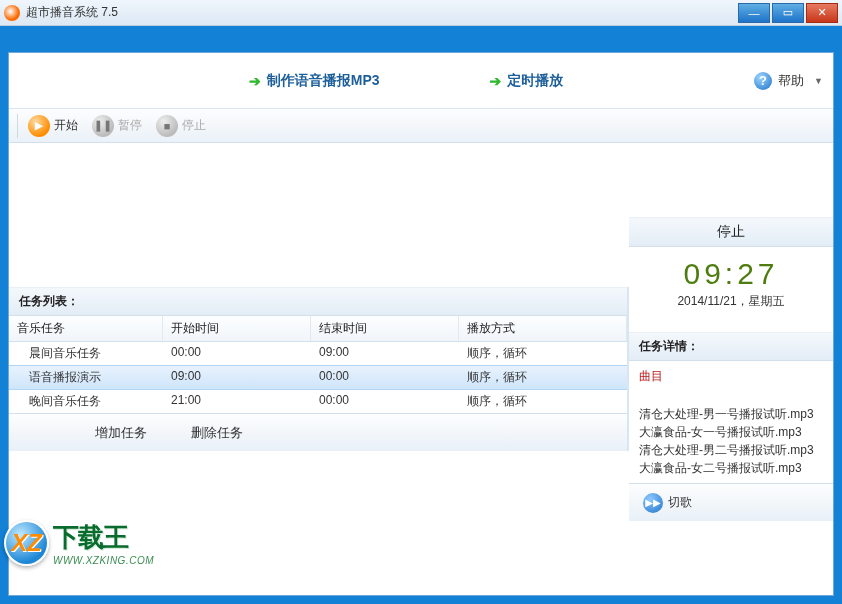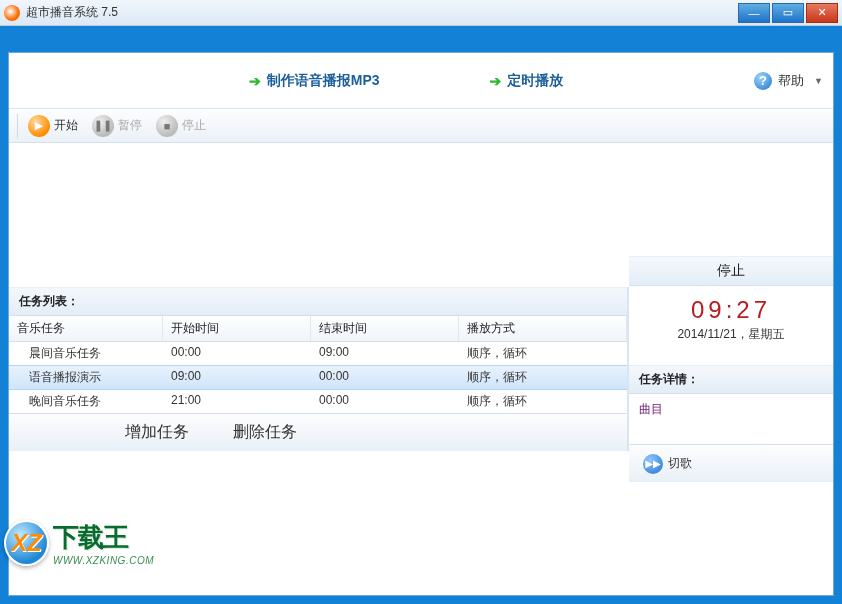--- a/index.html
+++ b/index.html
@@ -46,38 +46,38 @@
 .grid-body { flex: 1; background: #fff; overflow: auto; }
 .grid-row { display: flex; font-size: 12px; color: #333; }
 .grid-row > div { padding: 3px 8px 3px 20px; }
 .grid-row.selected { background: linear-gradient(#e8f2fd, #cfe5fb); border-top: 1px solid #b4d6f6; border-bottom: 1px solid #b4d6f6; }
 .grid-row:not(.selected) > div:first-child { padding-left: 20px; }
 .grid-row .col-task { padding-left: 20px; }
 .grid-row .col-start, .grid-row .col-end { padding-left: 8px; }
 .grid-row .col-mode { padding-left: 8px; }
 
 .clock-box { text-align: center; padding: 10px 0 4px; }
-.clock-time { font-size: 24px; font-weight: normal; letter-spacing: 4px; color: #b91c1c; font-family: Arial, sans-serif; }
+.clock-time { font-size: 30px; font-weight: normal; letter-spacing: 4px; color: #4d7c0f; font-family: Arial, sans-serif; }
 .clock-date { font-size: 12px; color: #333; margin-top: 2px; }
 
 .track-list { flex: 1; padding: 6px 10px; font-size: 12px; color: #333; line-height: 1.5; }
 .track-list div { white-space: nowrap; overflow: hidden; }
 
 .footer-bar { height: 38px; background: linear-gradient(#fdfdfe, #e8f0f7); border-top: 1px solid #d3e0ec; display: flex; align-items: center; padding: 0 8px; font-size: 12px; color: #333; }
 .footer-btn { display: flex; align-items: center; gap: 5px; cursor: pointer; padding: 2px 6px; }
 .skip-icon { width: 20px; height: 20px; border-radius: 50%; background: radial-gradient(circle at 35% 30%, #8fc8ff, #1e73c9); color: #fff; font-size: 10px; display: flex; align-items: center; justify-content: center; }
 
 .logo-overlay { position: absolute; left: 4px; top: 520px; width: 150px; pointer-events: none; }
 .logo-badge { display: flex; align-items: center; }
 .logo-circle { width: 46px; height: 46px; border-radius: 50%; background: radial-gradient(circle at 35% 30%, #bfe8ff, #1e88d6 70%); border: 2px solid #fff; box-shadow: 0 2px 4px rgba(0,0,0,.3); display: flex; align-items: center; justify-content: center; font-size: 24px; font-weight: bold; font-style: italic; color: #ff8c00; text-shadow: 1px 1px 0 #fff; }
 .logo-text { display: flex; flex-direction: column; margin-left: 4px; }
 .logo-cn { font-size: 26px; font-weight: bold; color: #0a6b2e; text-shadow: 1px 1px 0 #cfe8d4; letter-spacing: -1px; }
 .logo-url { font-size: 10px; color: #3a8d52; font-style: italic; letter-spacing: 0.5px; }
 
-.task-ops { display: flex; gap: 32px; margin-left: 102px; font-size: 16px; color: #333; }
+.task-ops { display: flex; gap: 32px; margin-left: 72px; font-size: 13px; color: #333; }
 </style>
 </head>
 <body>
 
 <div class="window">
   <div class="titlebar">
     <span class="title-icon"></span>
     <span>超市播音系统 7.5</span>
     <div class="win-btns">
       <div class="win-btn win-min">—</div>
@@ -165,21 +165,27 @@
 
         <div class="right-col">
           <div class="section-header center">停止</div>
           <div class="clock-box">
             <div class="clock-time">09:27</div>
             <div class="clock-date">2014/11/21，星期五</div>
           </div>
           <div style="height:18px"></div>
           <div class="section-header">任务详情：</div>
           <div class="track-list">
-            <div style="margin-bottom:20px;color:#701a75">曲目</div>
+            <div style="margin-bottom:20px;color:#b91c1c">曲目</div>
+            <div id="tracks">
+                <div>清仓大处理-男一号播报试听.mp3</div>
+                <div>大瀛食品-女一号播报试听.mp3</div>
+                <div>清仓大处理-男二号播报试听.mp3</div>
+                <div>大瀛食品-女二号播报试听.mp3</div>
+              </div>
           </div>
           <div class="footer-bar">
             <div class="footer-btn">
               <span class="skip-icon">▶▶</span>
               <span>切歌</span>
             </div>
           </div>
         </div>
       </div>
 

